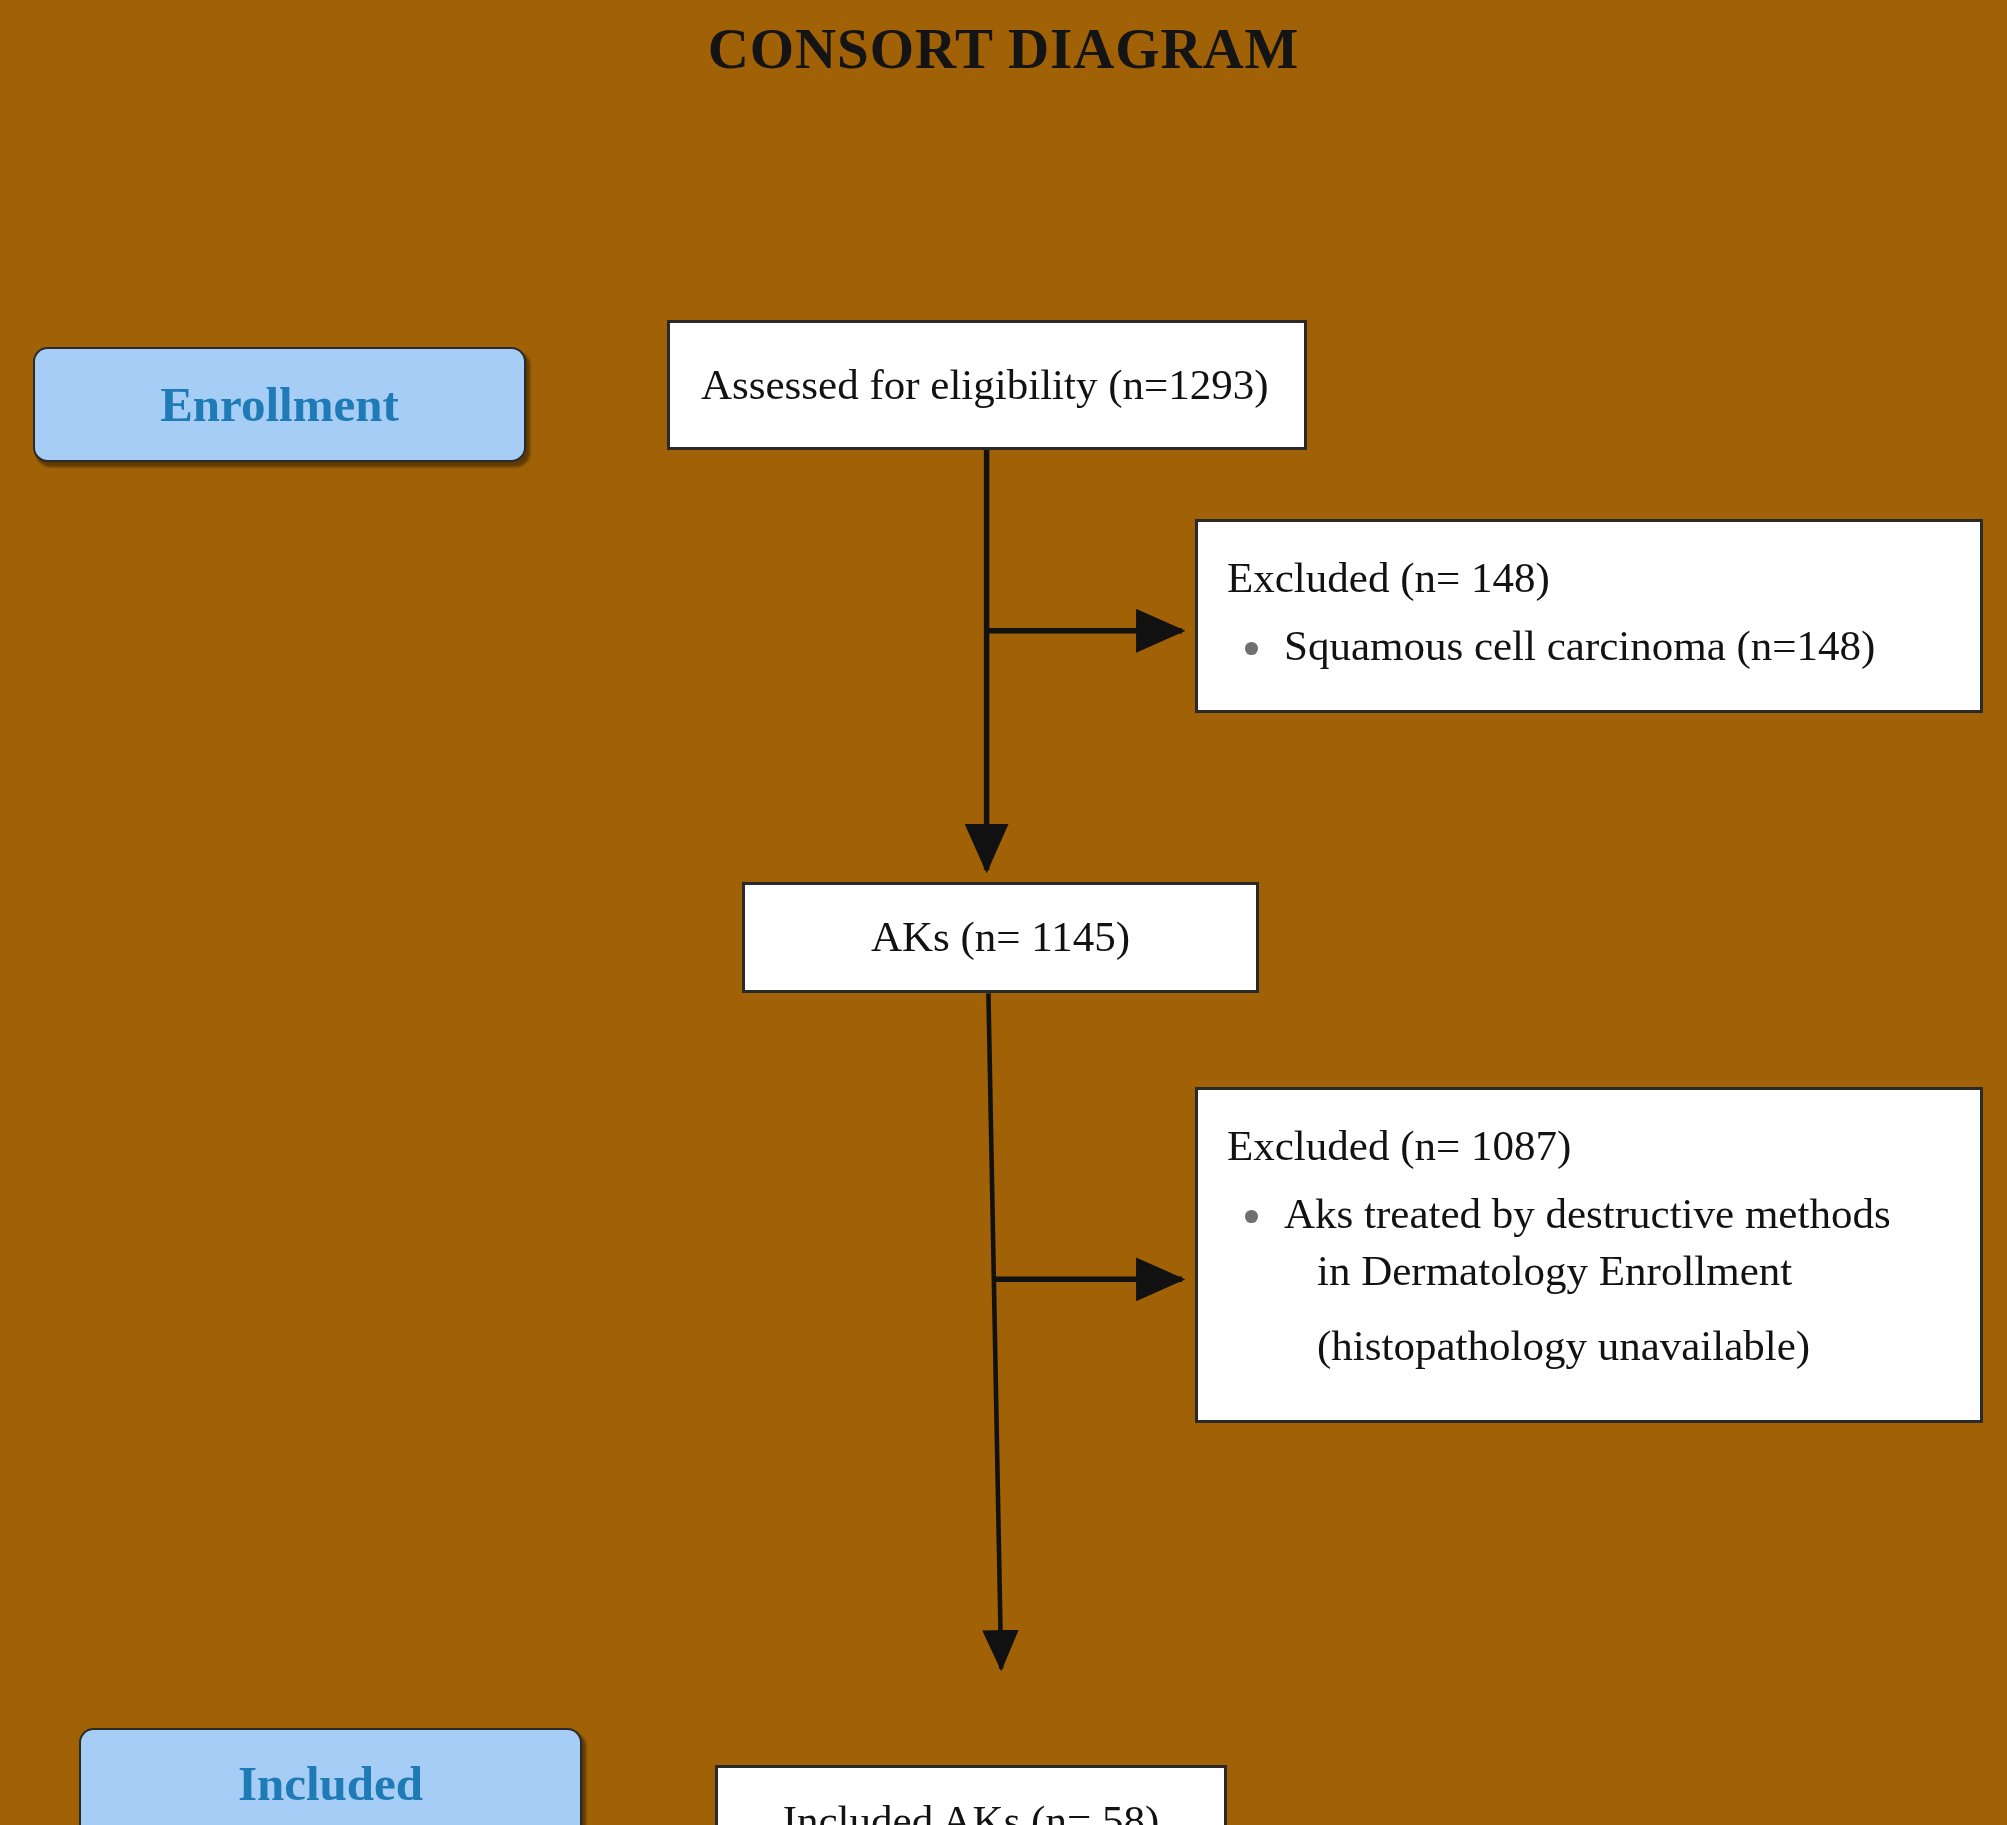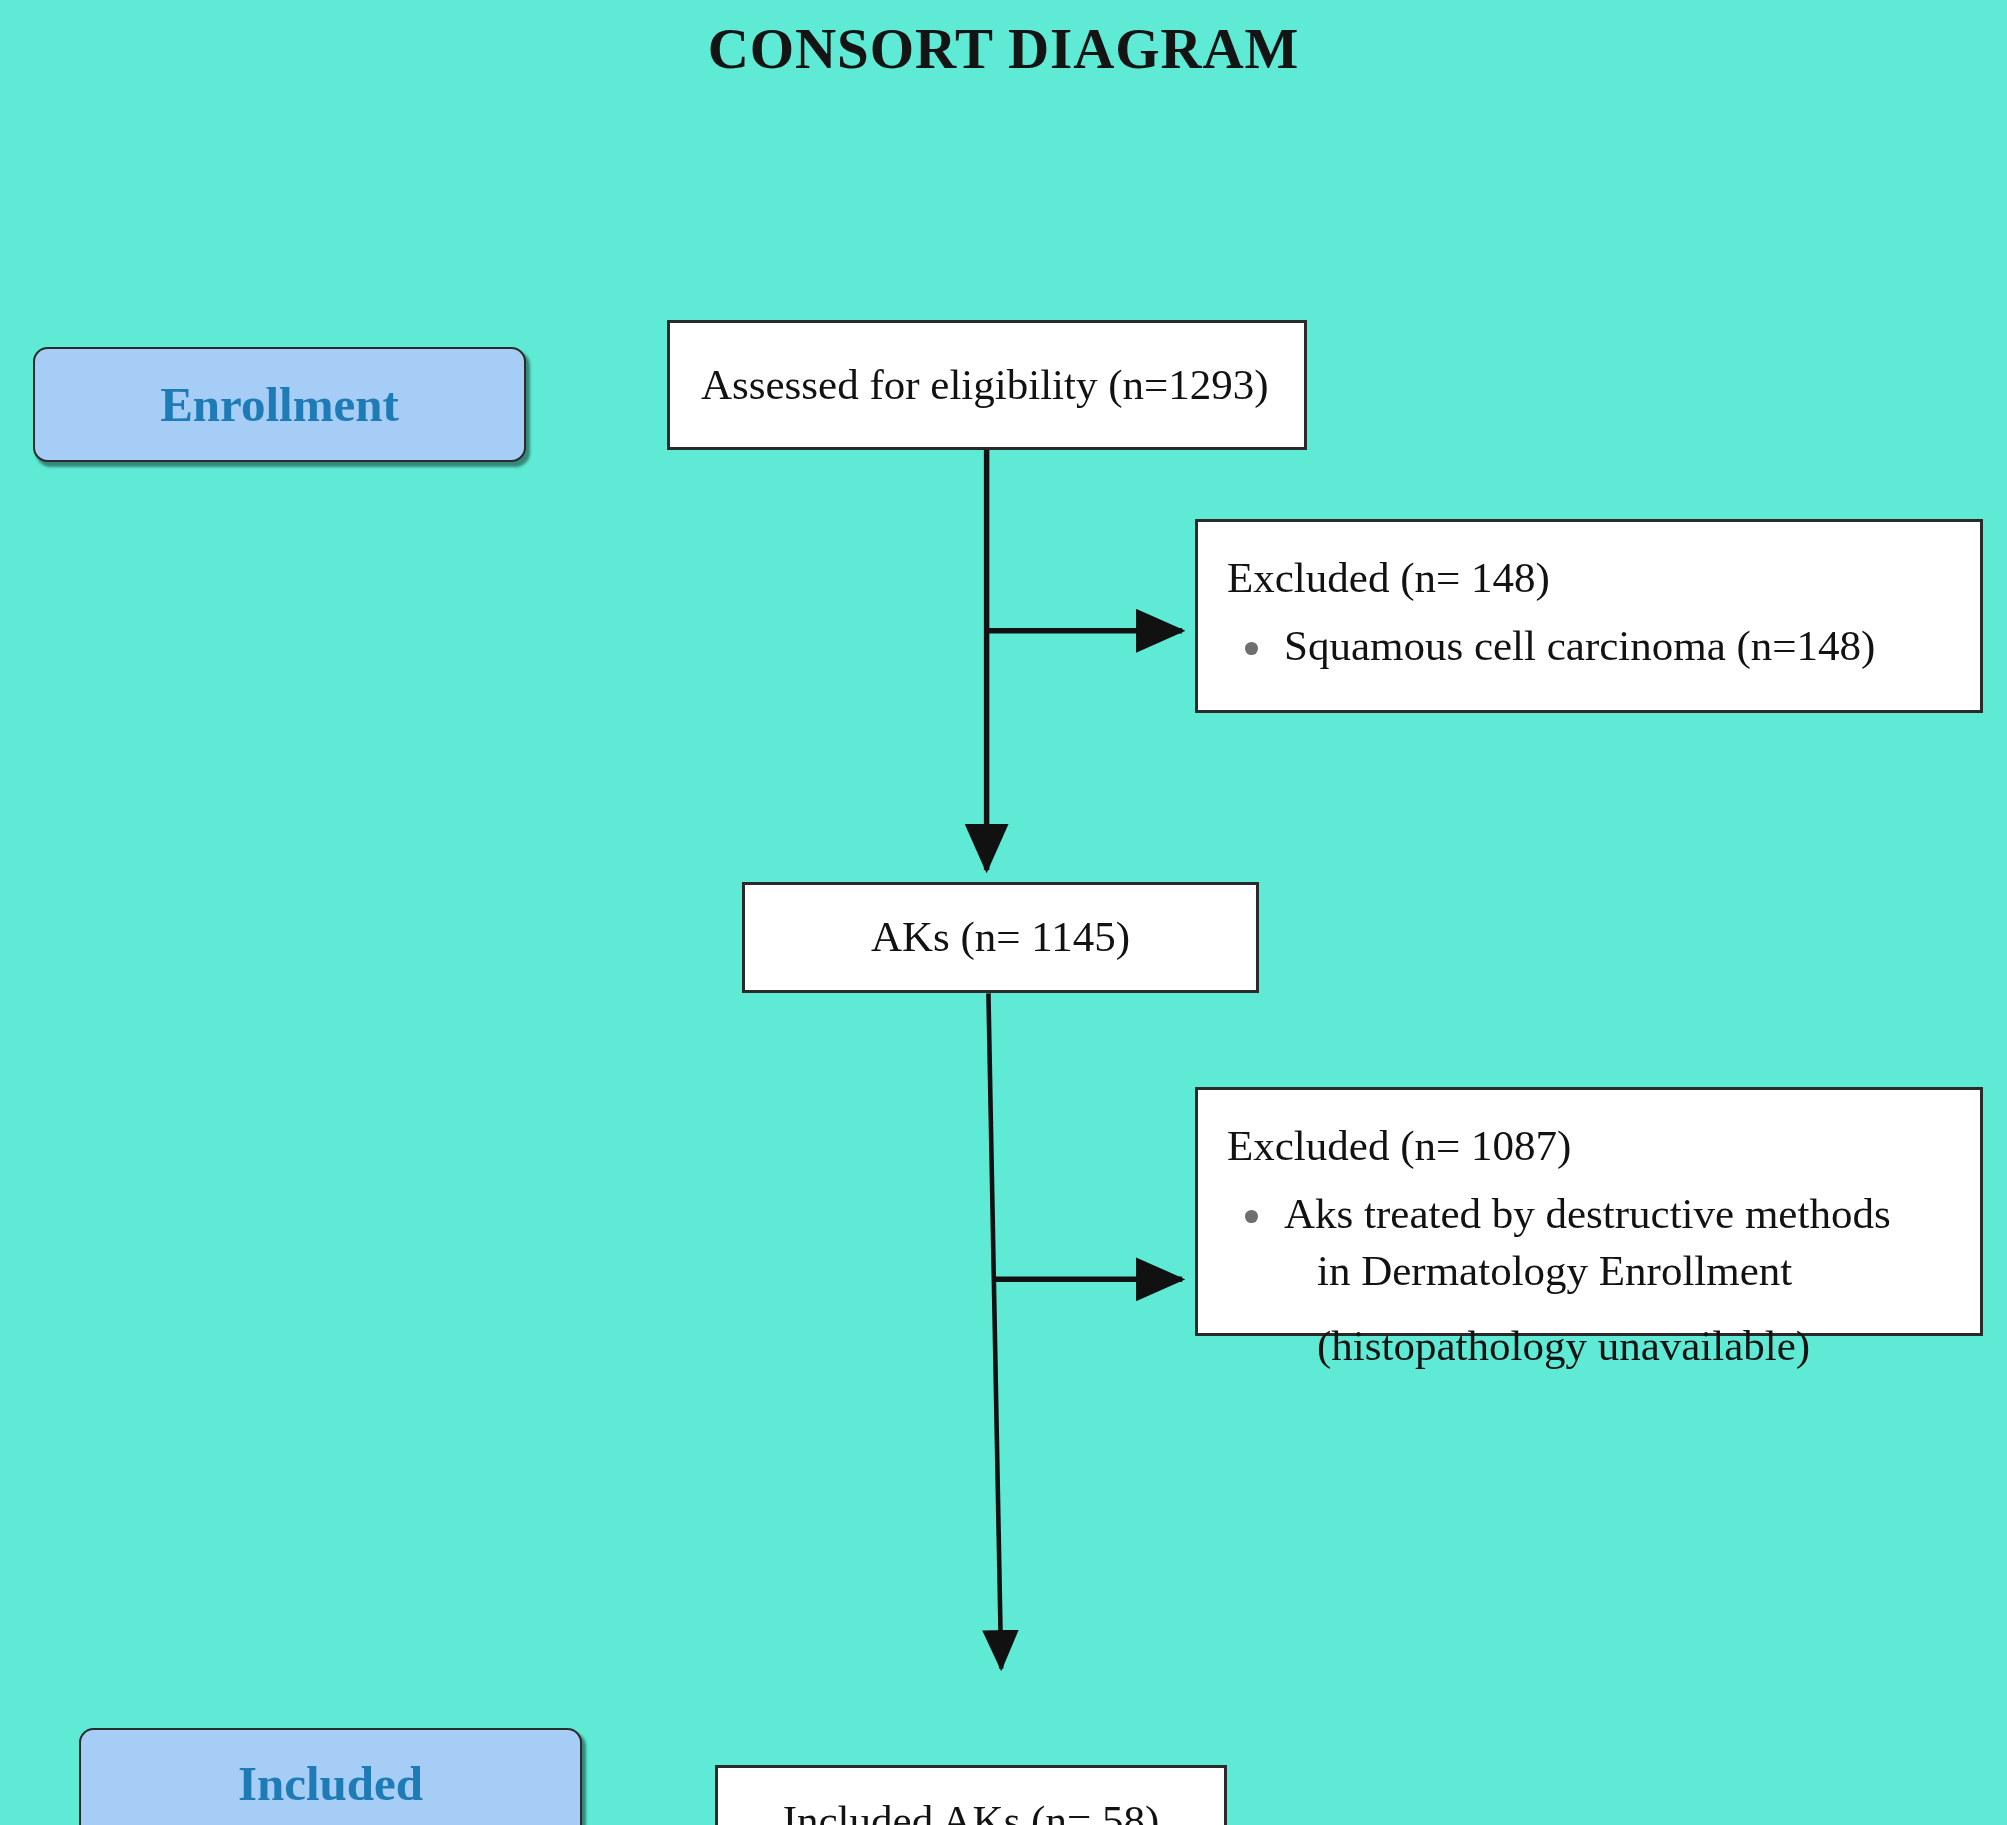--- a/index.html
+++ b/index.html
@@ -11,21 +11,21 @@
   body {
     font-family: "Liberation Serif", "DejaVu Serif", serif;
     color: #111111;
     -webkit-font-smoothing: antialiased;
   }
 
   #canvas {
     position: relative;
     width: 2007px;
     height: 1826px;
-    background: #5eead4;
+    background: #a16207;
     overflow: hidden;
   }
 
   
   .diagram-title {
     position: absolute;
     left: 0;
     top: 16.4px;
     width: 2007px;
     text-align: center;
@@ -90,21 +90,21 @@
     align-items: center;
     padding-left: 31px;
   }
   .flow-box.excluded {
     padding: 31px 24px 27.4px 29px;
   }
 
   #box-assessed { left: 667px;  top: 320px;  width: 640px; height: 130px; }
   #box-excluded-1 { left: 1195px; top: 519px;  width: 788px; height: 194px; }
   #box-aks      { left: 742px;  top: 882px;  width: 517px; height: 111px; }
-  #box-excluded-2 { left: 1195px; top: 1087px; width: 788px; height: 249px; }
+  #box-excluded-2 { left: 1195px; top: 1087px; width: 788px; height: 336px; }
   #box-included { left: 715px;  top: 1765px; width: 512px; height: 113px; align-items: center; }
 
   .excluded-head {
     font-size: 43px;
     margin: 0 0 14.6px 0;
     white-space: nowrap;
   }
   .excluded-list {
     margin: 0;
     padding: 0;

